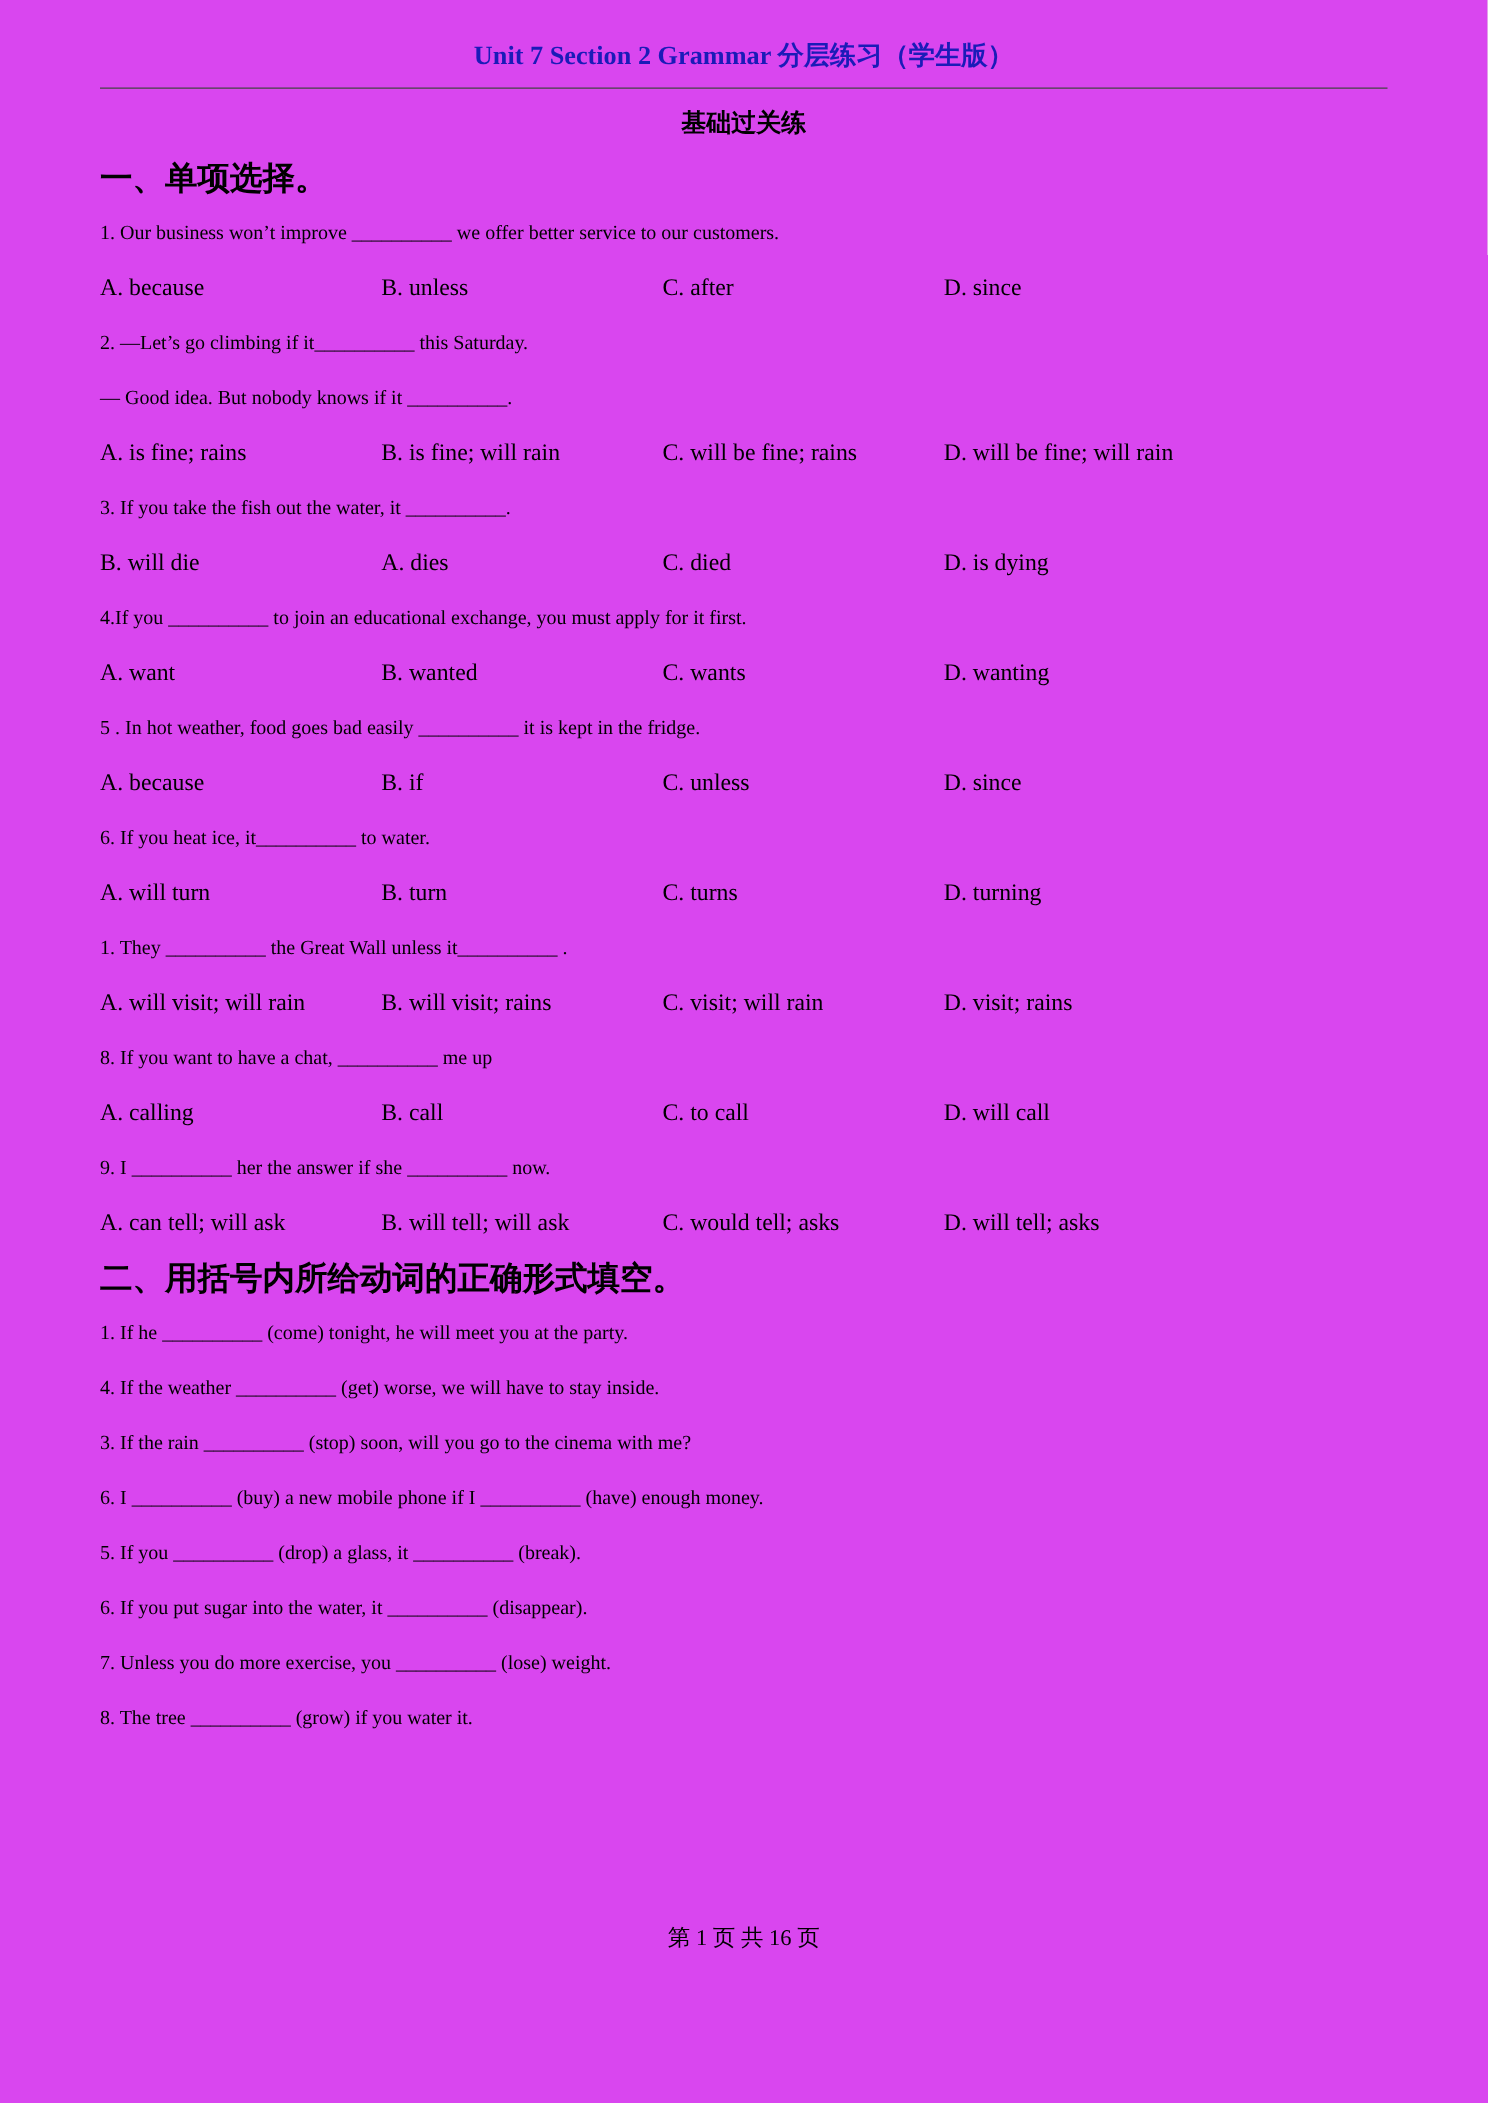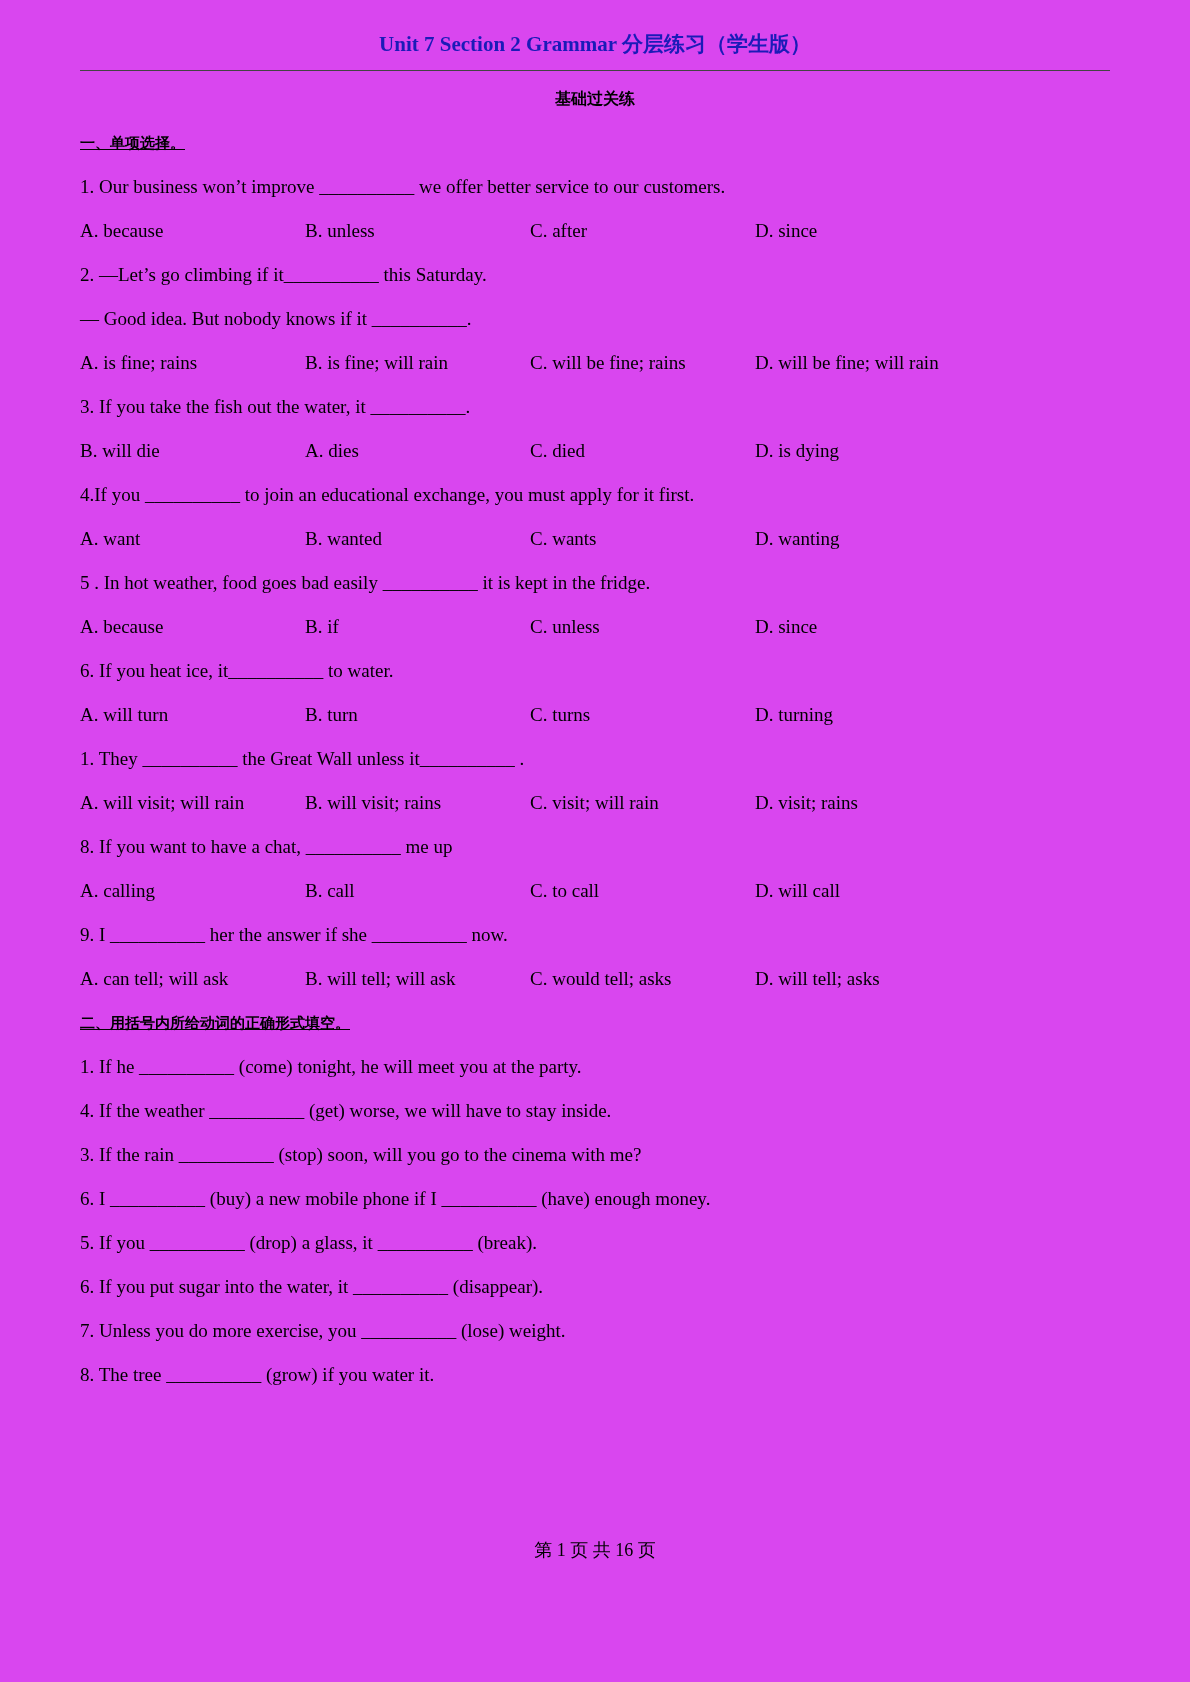--- a/index.html
+++ b/index.html
@@ -26,35 +26,34 @@
 
   .header-divider {
     border: none;
     border-top: 1.5px solid #444;
     margin: 12px 0 0 0;
   }
 
   .section-title {
     text-align: center;
     font-weight: bold;
-    font-size: 16px;
+    font-size: 20px;
     line-height: 44px;
     margin: 6px 0 0 0;
   }
 
   .part-heading {
     font-weight: bold;
-    font-size: 15px;
+    font-size: 26px;
     line-height: 44px;
     margin: 0;
-    text-decoration: underline;
   }
 
   .line {
-    font-size: 19px;
+    font-size: 16px;
     line-height: 44px;
     margin: 0;
     white-space: nowrap;
   }
 
   .options {
     display: grid;
     grid-template-columns: 225px 225px 225px 1fr;
     font-size: 19px;
     line-height: 44px;

